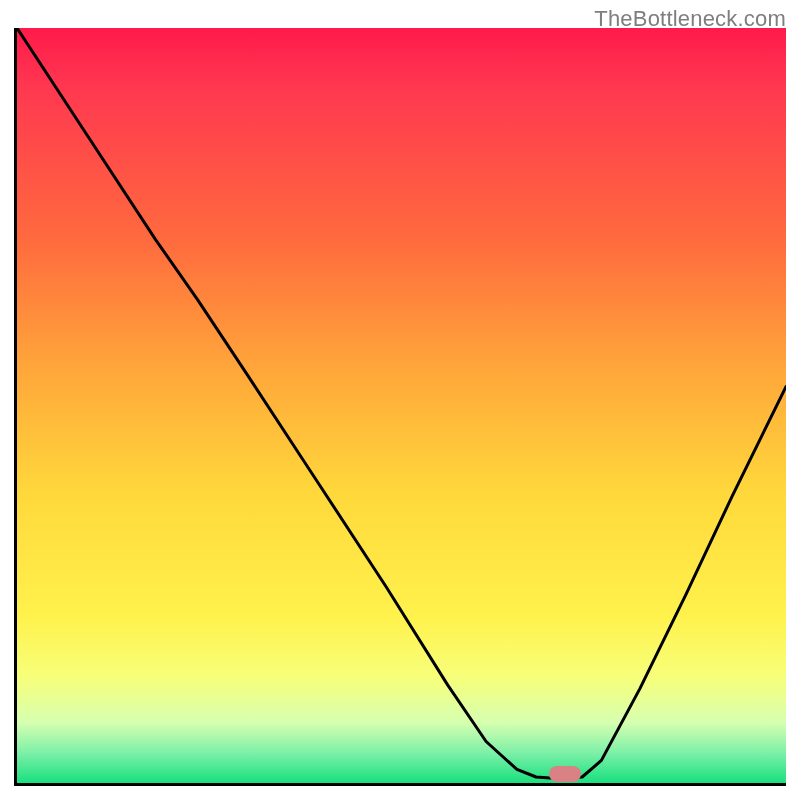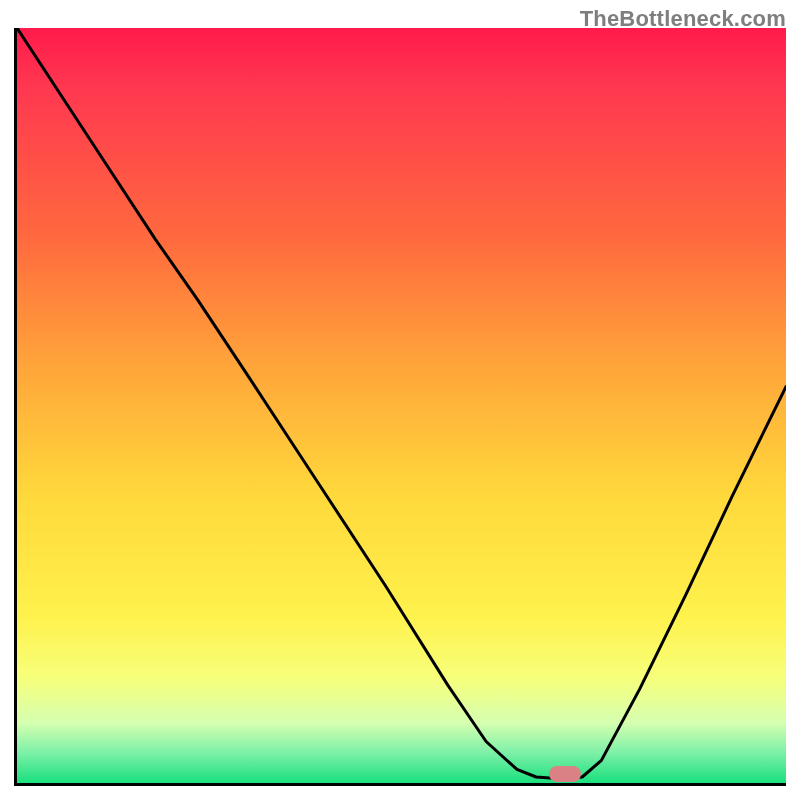--- a/index.html
+++ b/index.html
@@ -13,21 +13,21 @@
   .stage {
     position: relative;
     width: 800px;
     height: 800px;
   }
   .watermark {
     position: absolute;
     top: 6px;
     right: 14px;
     font-size: 22px;
-    font-weight: 700;
+    font-weight: 400;
     color: #7e7e7e;
     letter-spacing: 0.2px;
   }
   .plot {
     position: absolute;
     left: 14px;
     top: 28px;
     width: 772px;
     height: 758px;
     border-left: 3px solid #000;

